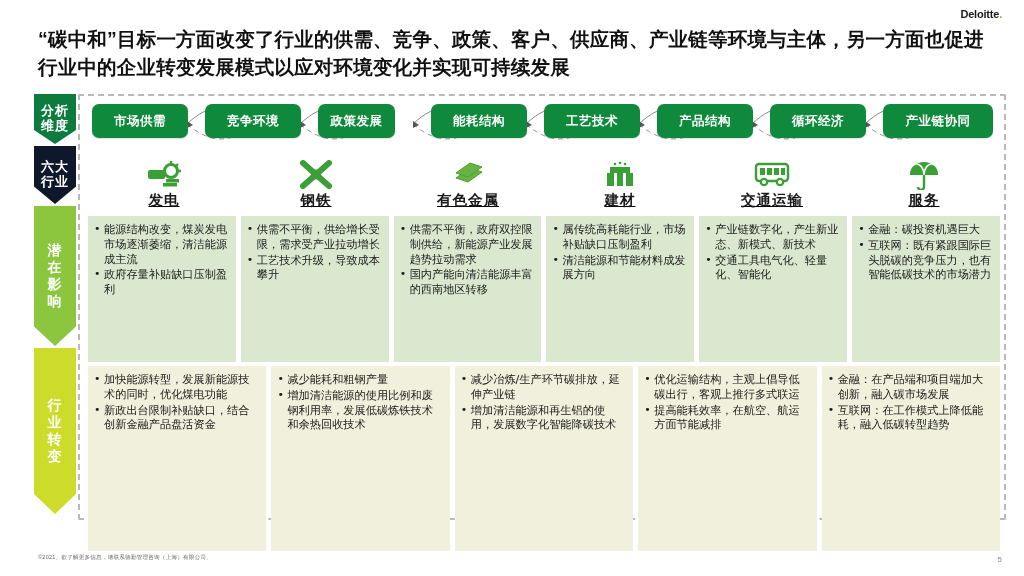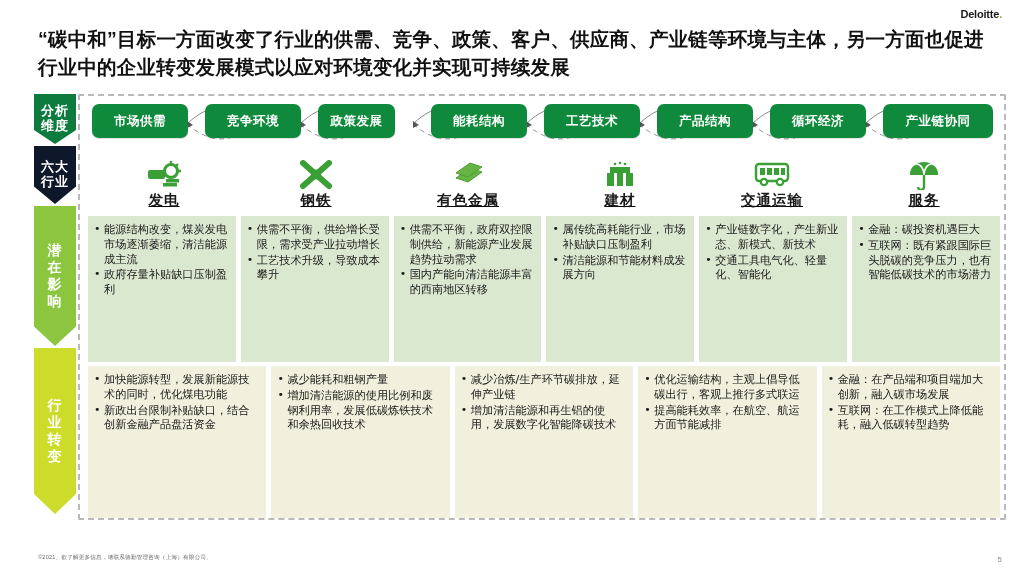--- a/index.html
+++ b/index.html
@@ -79,21 +79,21 @@
   .indcell .nm{
     font-size:14.5px;font-weight:bold;color:#1a1a1a;letter-spacing:1px;
     padding-bottom:2px;
   }
 
   
   .grid{
     position:absolute;left:88px;right:24px;display:flex;gap:5px;
   }
   .grid.row-impact{top:216px;height:146px;}
-  .grid.row-trans{top:366px;height:152px;}
+  .grid.row-trans{top:366px;height:185px;}
   .cell{
     flex:1;box-sizing:border-box;padding:7px 7px 4px 6px;
     overflow:hidden;
   }
   .row-impact .cell{background:#dbe8d0;}
   .row-trans  .cell{background:#f0f0dc;}
   ul.bl{margin:0;padding:0;list-style:none;}
   ul.bl li{
     position:relative;padding-left:10px;margin-bottom:1px;
     font-size:11.2px;line-height:1.32;color:#1a1a1a;

